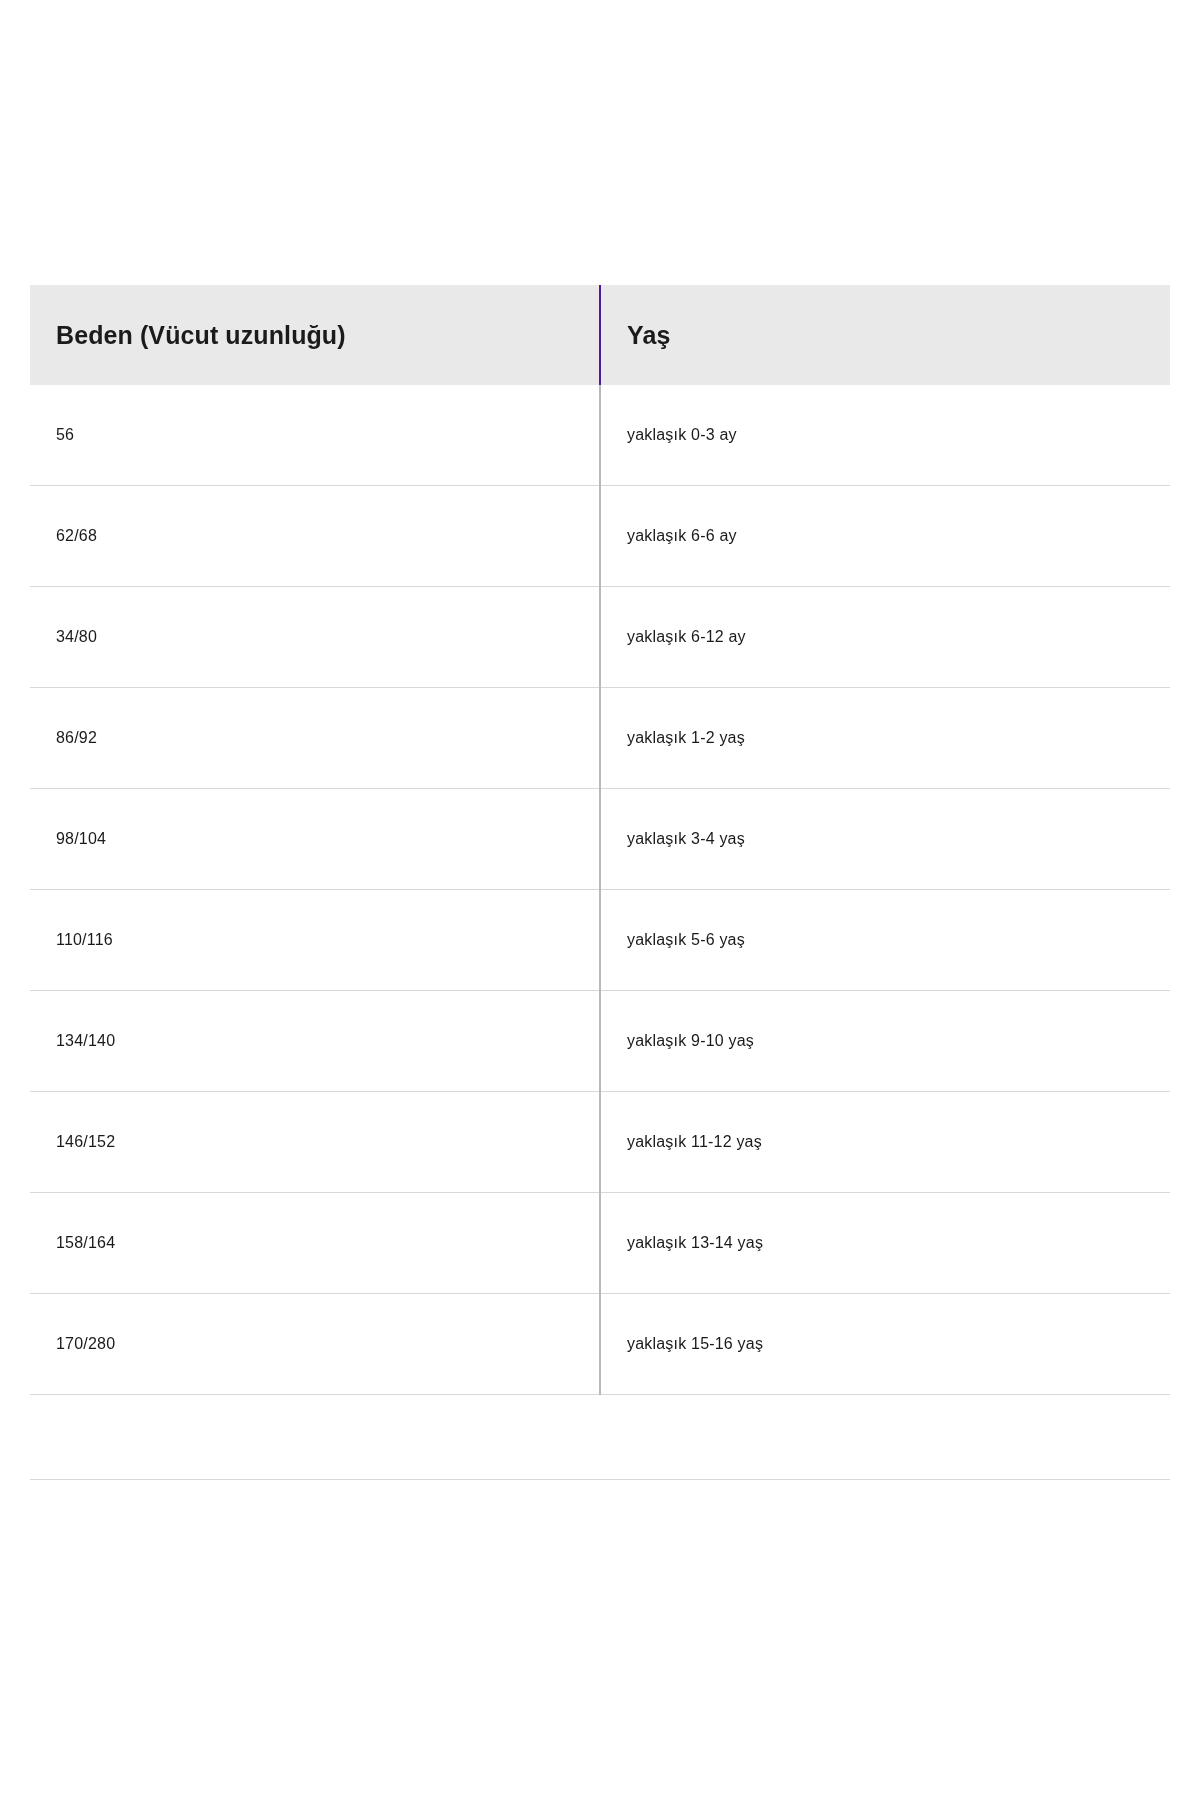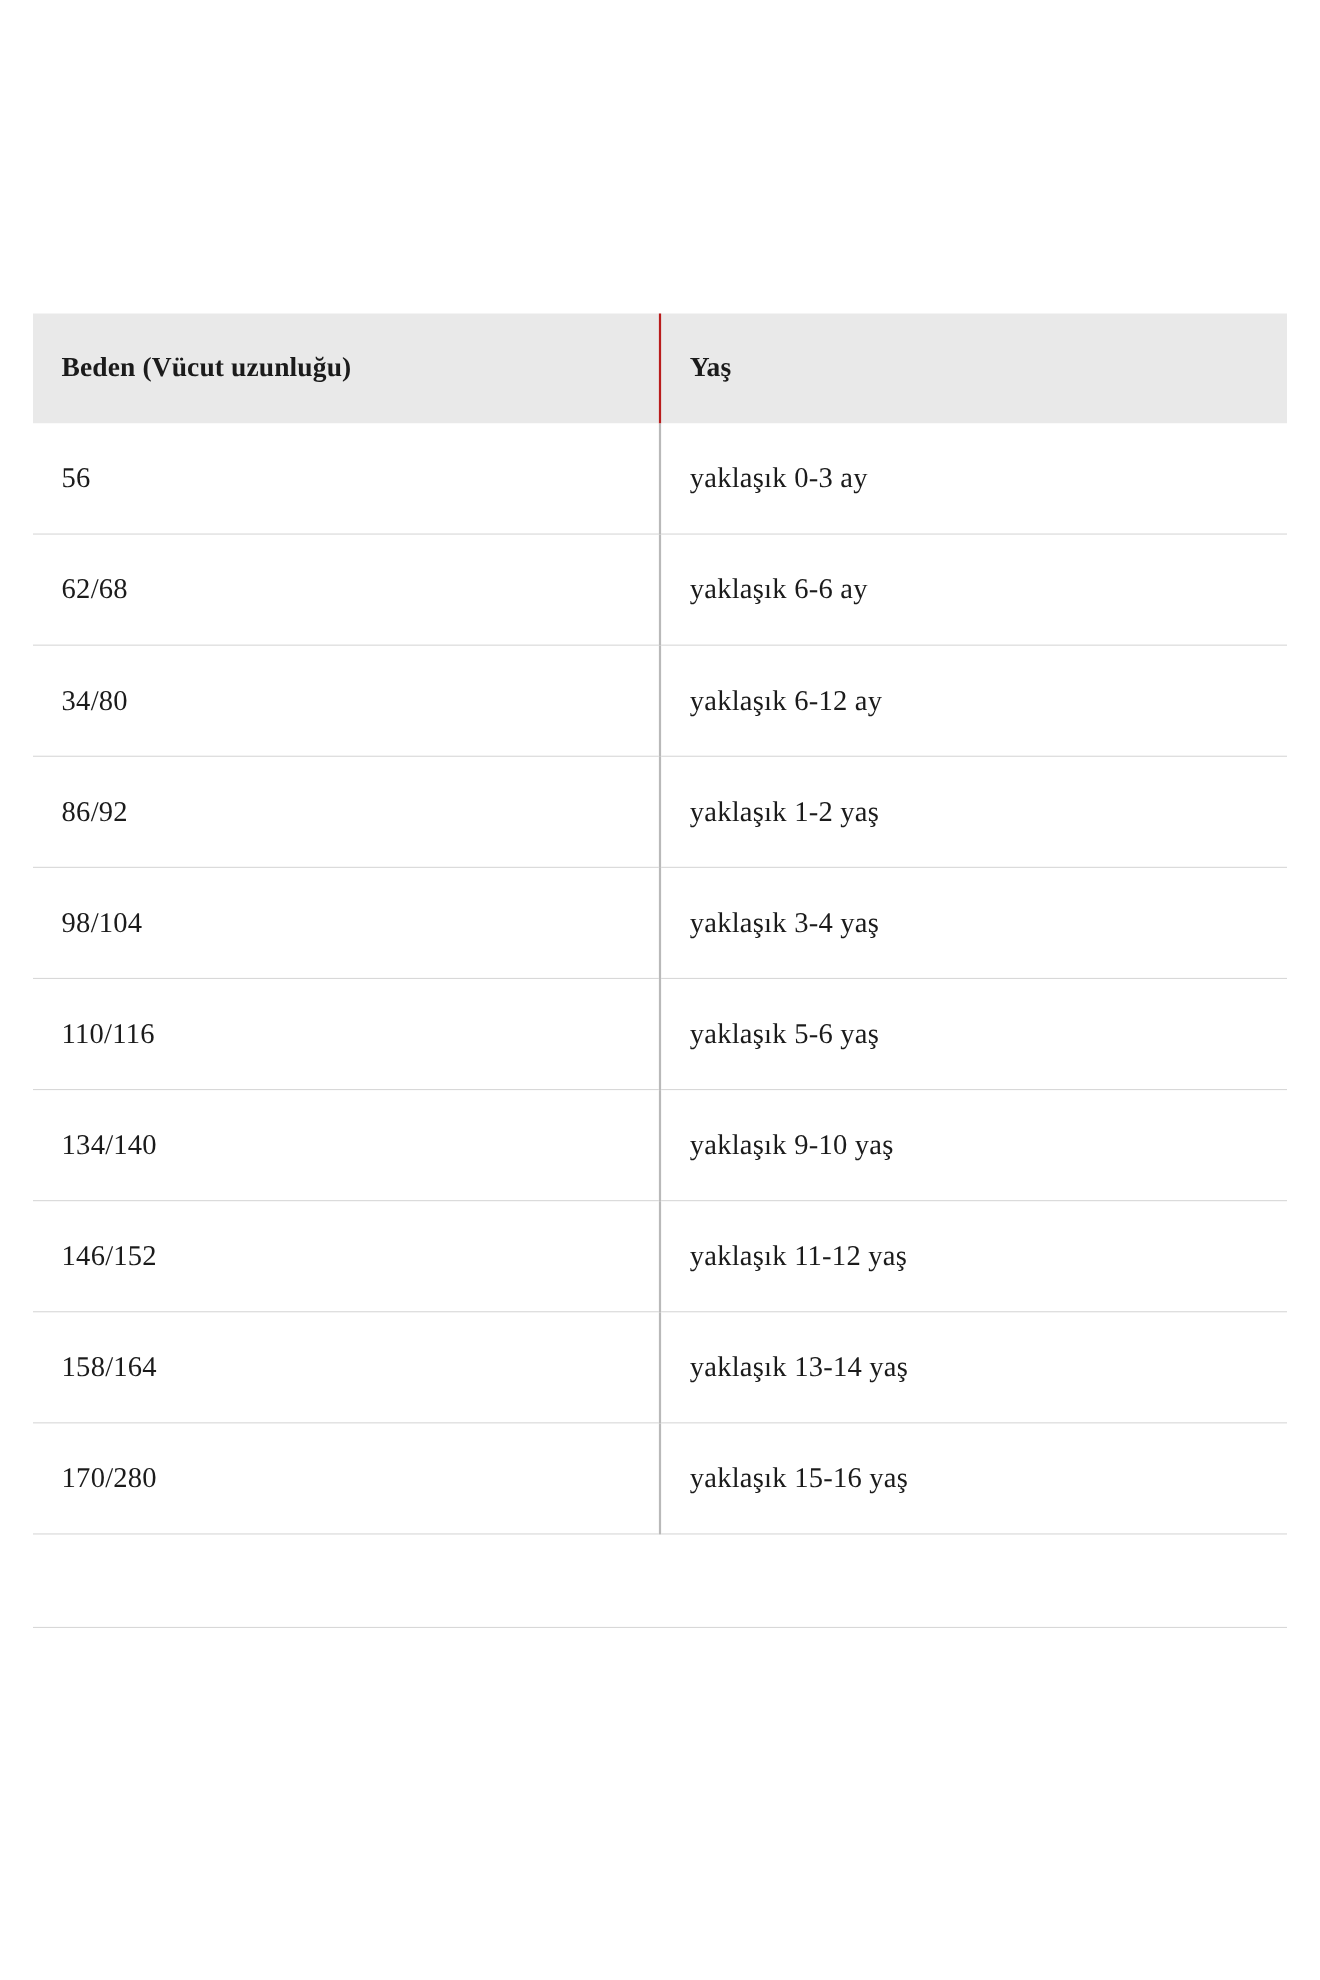--- a/index.html
+++ b/index.html
@@ -26,45 +26,44 @@
     position: absolute;
     left: 30px;
     top: 285px;
     width: 1140px;
   }
 
   table.size-table {
     border-collapse: collapse;
     width: 1140px;
     table-layout: fixed;
-    font-family: Liberation Serif, serif;
   }
 
   table.size-table col.col-size { width: 570px; }
   table.size-table col.col-age  { width: 570px; }
 
   table.size-table thead th {
     background: #e9e9e9;
     text-align: left;
     font-size: 25px;
     font-weight: bold;
     color: #1b1b1b;
     height: 100px;
     padding: 0 0 0 26px;
     vertical-align: middle;
     letter-spacing: 0.1px;
     border: none;
   }
 
   table.size-table thead th.th-age {
-    border-left: 2px solid #b91c1c;
+    border-left: 2px solid #4c1d95;
   }
 
   table.size-table tbody td {
-    font-size: 26px;
+    font-size: 16px;
     color: #1b1b1b;
     height: 100px;
     padding: 0 0 0 26px;
     vertical-align: middle;
     border-bottom: 1px solid #d8d8d8;
     background: #ffffff;
     letter-spacing: 0.2px;
   }
 
   table.size-table tbody td.td-age {

